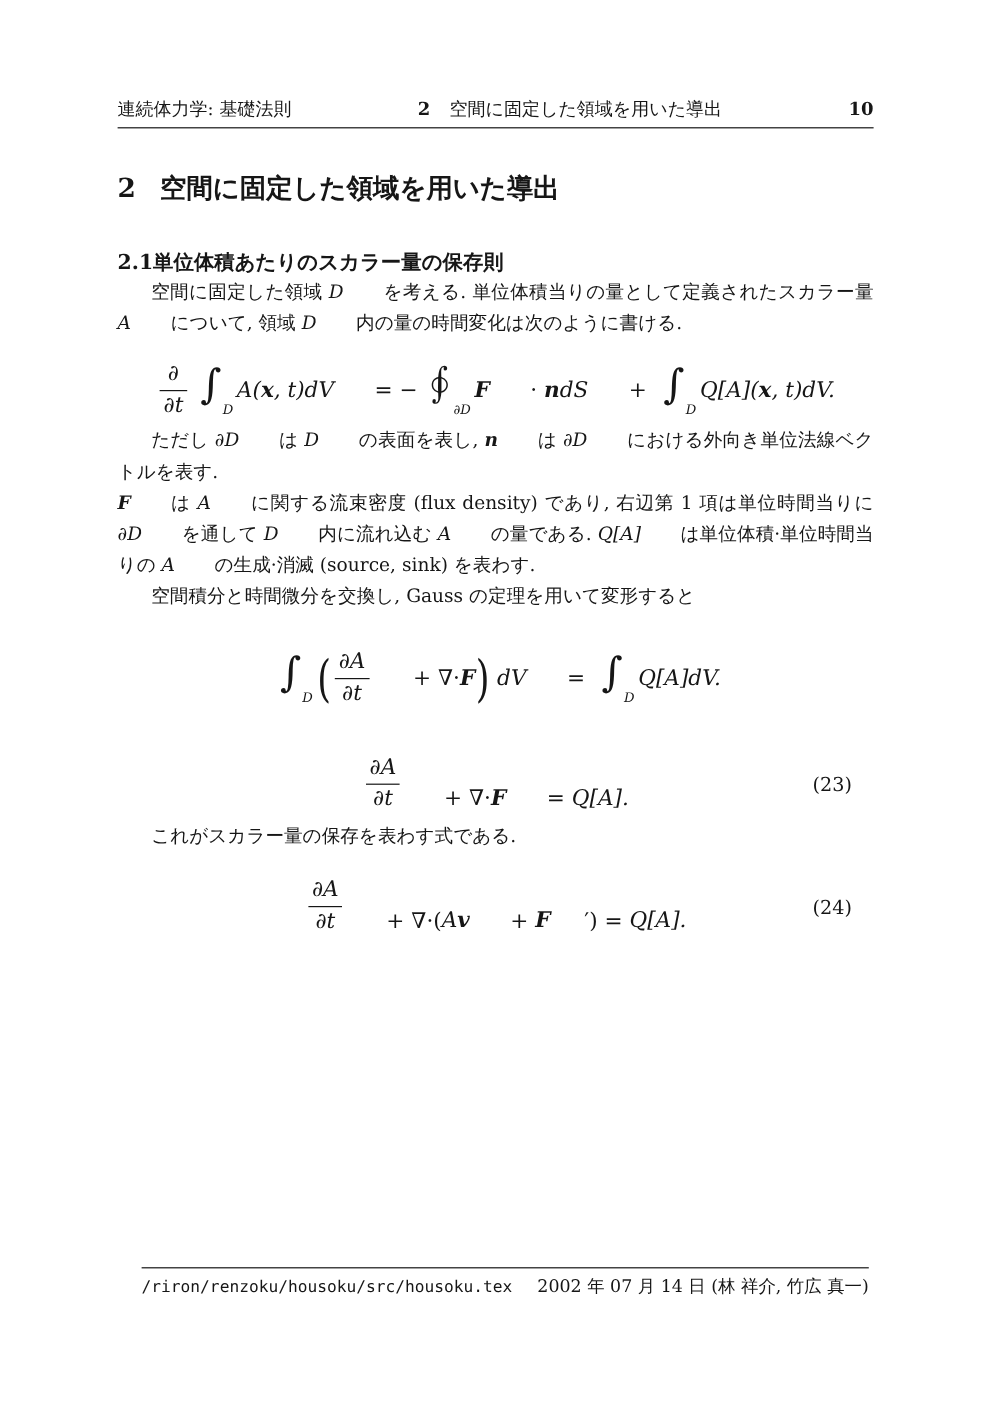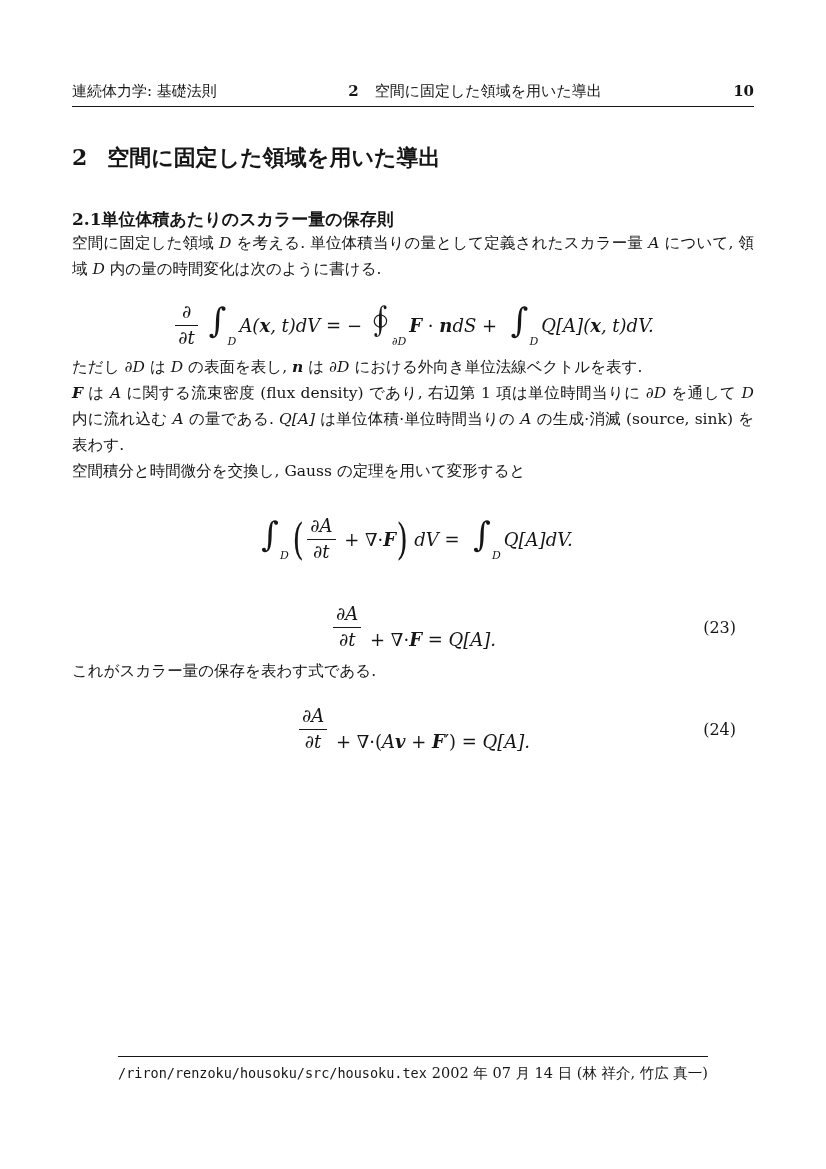--- a/index.html
+++ b/index.html
@@ -1,18 +1,18 @@
 <!DOCTYPE html>
 <html lang="ja"><head>
 <meta charset="utf-8">
 <style>
   html,body { margin:0; padding:0; background:#ffffff; }
   .page {
     position:relative; width:826px; height:1169px; margin:0 auto;
-    background:#ffffff; box-sizing:border-box; padding:0 72px;
+    background:#ffffff; box-sizing:border-box; padding:0 98px;
     overflow:hidden; color:#161616;
     font-family:"DejaVu Serif","Liberation Serif",serif;
   }
   
   .header {
     display:flex; justify-content:space-between; align-items:baseline;
     margin-top:82px; padding-bottom:6px; border-bottom:1px solid #161616;
     font-size:15px; line-height:1.2;
   }
   .header-mid { display:flex; gap:16px; align-items:baseline; }
@@ -26,21 +26,21 @@
     margin:39px 0 0; font-size:17px; font-weight:bold;
     display:flex; align-items:baseline; line-height:1.2;
   }
   
   p.body-par { margin:0; font-size:15.5px; line-height:26px; text-align:justify; }
   .p1{margin-top:38px} .p2{margin-top:2px} .p3{margin-top:12px}
   .p4{margin-top:13px} .p5{margin-top:17px} .p6{margin-top:23px} .p7{margin-top:8px}
   
   .tk-i { font-style:italic; }
   .tk-b { font-style:italic; font-weight:bold; }
-  .tk-r, .tk-jp { font-style:normal; }
+  .tk-r, .tk-jp { font-style:normal;margin-left:28px; }
   
   .eq {
     display:flex; justify-content:center; align-items:center;
     font-size:18px; line-height:1.2;
   }
   .eq span { white-space:pre; }
   .eq-1 { margin-top:16px; height:56px; }
   .eq-2 { margin-top:21px; height:70px; }
   .eq-3 { margin-top:23px; height:60px; position:relative; }
   .eq-4 { margin-top:16px; height:60px; position:relative; }
@@ -50,21 +50,21 @@
   .fden { display:block; border-top:1px solid #161616; padding:3px 3px 0; line-height:1.05; }
   .bigop { display:inline-block; margin:0 3px 0 8px; }
   .op-sign { font-size:34px; line-height:1; font-style:normal; }
   .op-sub { font-size:11px; vertical-align:-1.15em; margin-left:1px; }
   .paren-big {
     display:inline-block; font-size:42px; font-weight:300; line-height:1;
     transform:scaleX(0.7); margin:0 -2px;
   }
   
   .footer {
-    position:absolute; left:118px; right:118px; top:1056px;
+    position:absolute; left:118px; right:102px; top:1056px;
     border-top:1px solid #161616; padding-top:7px;
     display:flex; justify-content:space-between; align-items:baseline;
     font-size:14.5px; line-height:1.3;
   }
   .footer-path { font-family:"DejaVu Sans Mono","Liberation Mono",monospace; font-size:13.5px; }
 </style>
 </head>
 <body>
 
 <div class="page">

